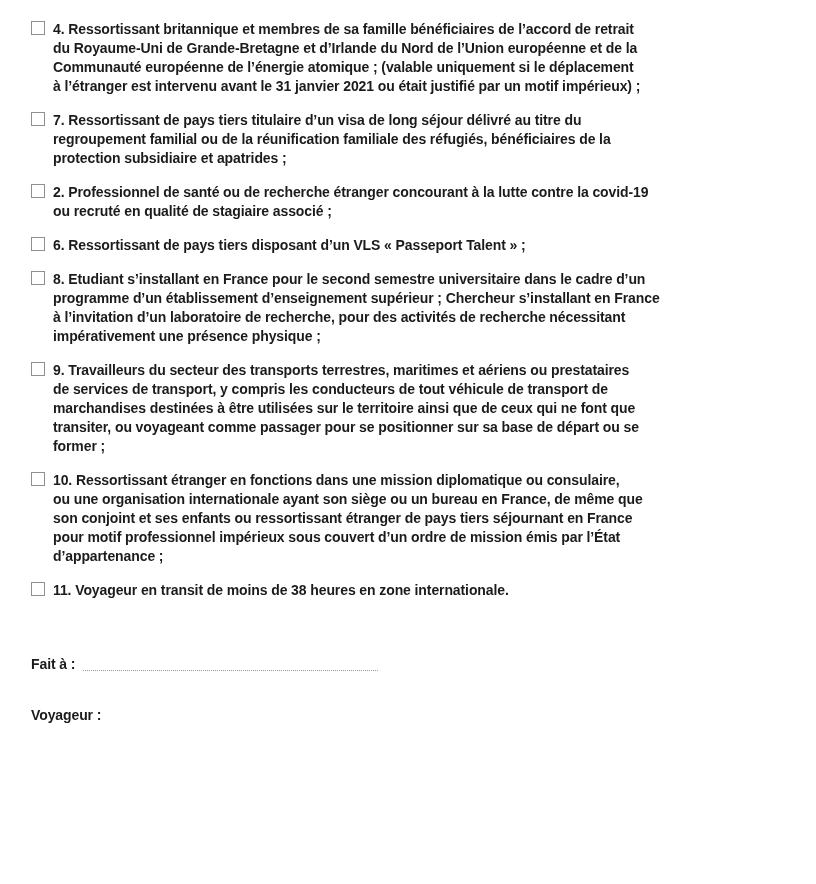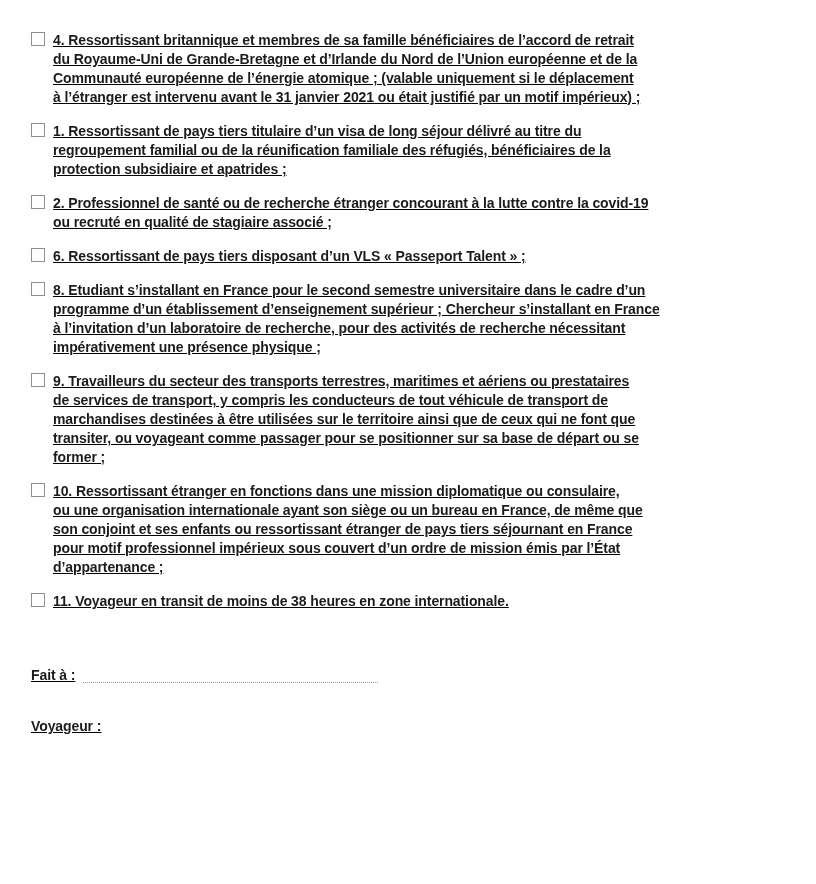--- a/index.html
+++ b/index.html
@@ -5,23 +5,22 @@
 <style>
   * { margin: 0; padding: 0; box-sizing: border-box; }
   html, body { background: #ffffff; }
   body { font-family: "Liberation Sans", sans-serif; }
 
   .page {
     position: relative;
     width: 816px;
     height: 884px;
     background: #ffffff;
-    padding: 31px 24px 0 31px;
+    padding: 20px 24px 0 31px;
     overflow: hidden;
-    text-decoration: underline;
   }
 
   .item {
     display: flex;
     align-items: flex-start;
     margin-bottom: 15px;
   }
 
   .checkbox {
     flex: 0 0 auto;
@@ -42,21 +41,21 @@
     letter-spacing: -0.1px;
     white-space: pre;
   }
 
   .fields {
     margin-top: 56px;
   }
 
   .field-row {
     display: flex;
-    align-items: flex-end;
+    align-items: center;
     font-size: 14px;
     font-weight: 700;
     color: #1b1b1b;
     letter-spacing: -0.1px;
   }
 
   .field-row.le-row { margin-top: 29px; }
   .field-row.signature-row { margin-top: 35px; }
 
   .field-label { margin-right: 8px; white-space: pre; }
@@ -80,21 +79,21 @@
   <div class="checklist">
       <div class="item">
         <span class="checkbox"></span>
         <div class="item-text">4. Ressortissant britannique et membres de sa famille bénéficiaires de l’accord de retrait
 du Royaume-Uni de Grande-Bretagne et d’Irlande du Nord de l’Union européenne et de la
 Communauté européenne de l’énergie atomique ; (valable uniquement si le déplacement
 à l’étranger est intervenu avant le 31 janvier 2021 ou était justifié par un motif impérieux) ;</div>
       </div>
       <div class="item">
         <span class="checkbox"></span>
-        <div class="item-text">1. Ressortissant de pays tiers titulaire d’un visa de long séjour délivré au titre du
+        <div class="item-text">7. Ressortissant de pays tiers titulaire d’un visa de long séjour délivré au titre du
 regroupement familial ou de la réunification familiale des réfugiés, bénéficiaires de la
 protection subsidiaire et apatrides ;</div>
       </div>
       <div class="item">
         <span class="checkbox"></span>
         <div class="item-text">2. Professionnel de santé ou de recherche étranger concourant à la lutte contre la covid-19
 ou recruté en qualité de stagiaire associé ;</div>
       </div>
       <div class="item">
         <span class="checkbox"></span>

